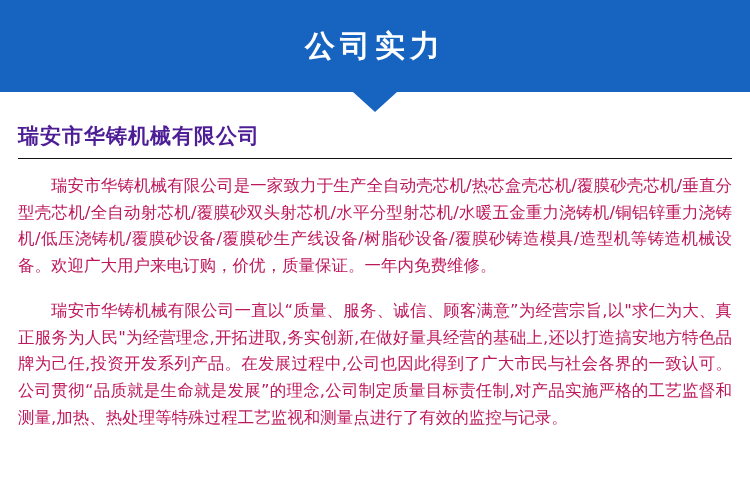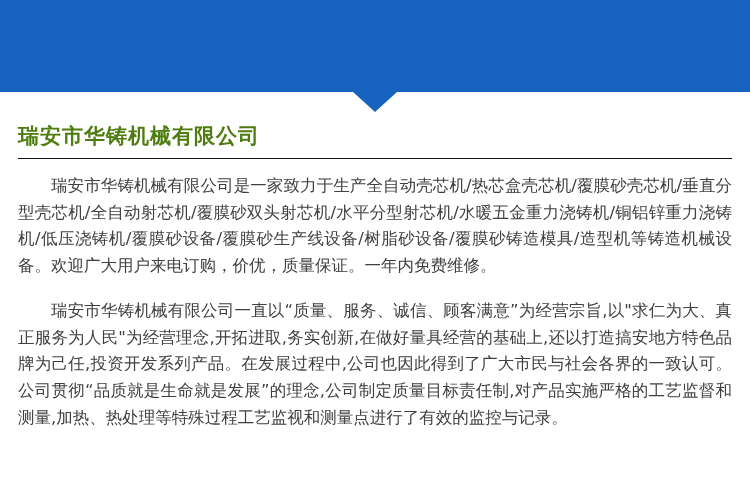--- a/index.html
+++ b/index.html
@@ -68,51 +68,52 @@
   }
 
   
   .content {
     position: relative;
     padding: 30px 18px 0 18px;
   }
   .company-name {
     font-size: 21px;
     font-weight: bold;
-    color: #4d7c0f;
+    color: #4c1d95;
     letter-spacing: 1px;
     font-family: "DejaVu Sans", "Liberation Sans", sans-serif;
   }
   .rule {
     margin-top: 8px;
     width: 714px;
     height: 1px;
     background: #111111;
   }
   .para {
     margin-top: 14px;
     font-size: 16.5px;
     line-height: 1.62;
-    color: #404040;
+    color: #be185d;
     text-align: justify;
     text-justify: inter-ideograph;
     font-family: "DejaVu Sans", "Liberation Sans", sans-serif;
     text-indent: 2em;
   }
   .para.second {
     margin-top: 18px;
   }
 </style>
 </head>
 <body>
 
 <div class="page">
 
   <div class="banner">
     <div class="banner-inner">
+      <div class="banner-title">公司实力</div>
     </div>
     <div class="banner-arrow"></div>
   </div>
 
   <div class="content">
     <div class="company-name">瑞安市华铸机械有限公司</div>
     <div class="rule"></div>
     <p class="para">瑞安市华铸机械有限公司是一家致力于生产全自动壳芯机/热芯盒壳芯机/覆膜砂壳芯机/垂直分型壳芯机/全自动射芯机/覆膜砂双头射芯机/水平分型射芯机/水暖五金重力浇铸机/铜铝锌重力浇铸机/低压浇铸机/覆膜砂设备/覆膜砂生产线设备/树脂砂设备/覆膜砂铸造模具/造型机等铸造机械设备。欢迎广大用户来电订购，价优，质量保证。一年内免费维修。</p>
     <p class="para second">瑞安市华铸机械有限公司一直以“质量、服务、诚信、顾客满意”为经营宗旨,以"求仁为大、真正服务为人民"为经营理念,开拓进取,务实创新,在做好量具经营的基础上,还以打造搞安地方特色品牌为己任,投资开发系列产品。在发展过程中,公司也因此得到了广大市民与社会各界的一致认可。公司贯彻“品质就是生命就是发展”的理念,公司制定质量目标责任制,对产品实施严格的工艺监督和测量,加热、热处理等特殊过程工艺监视和测量点进行了有效的监控与记录。</p>
   </div>

